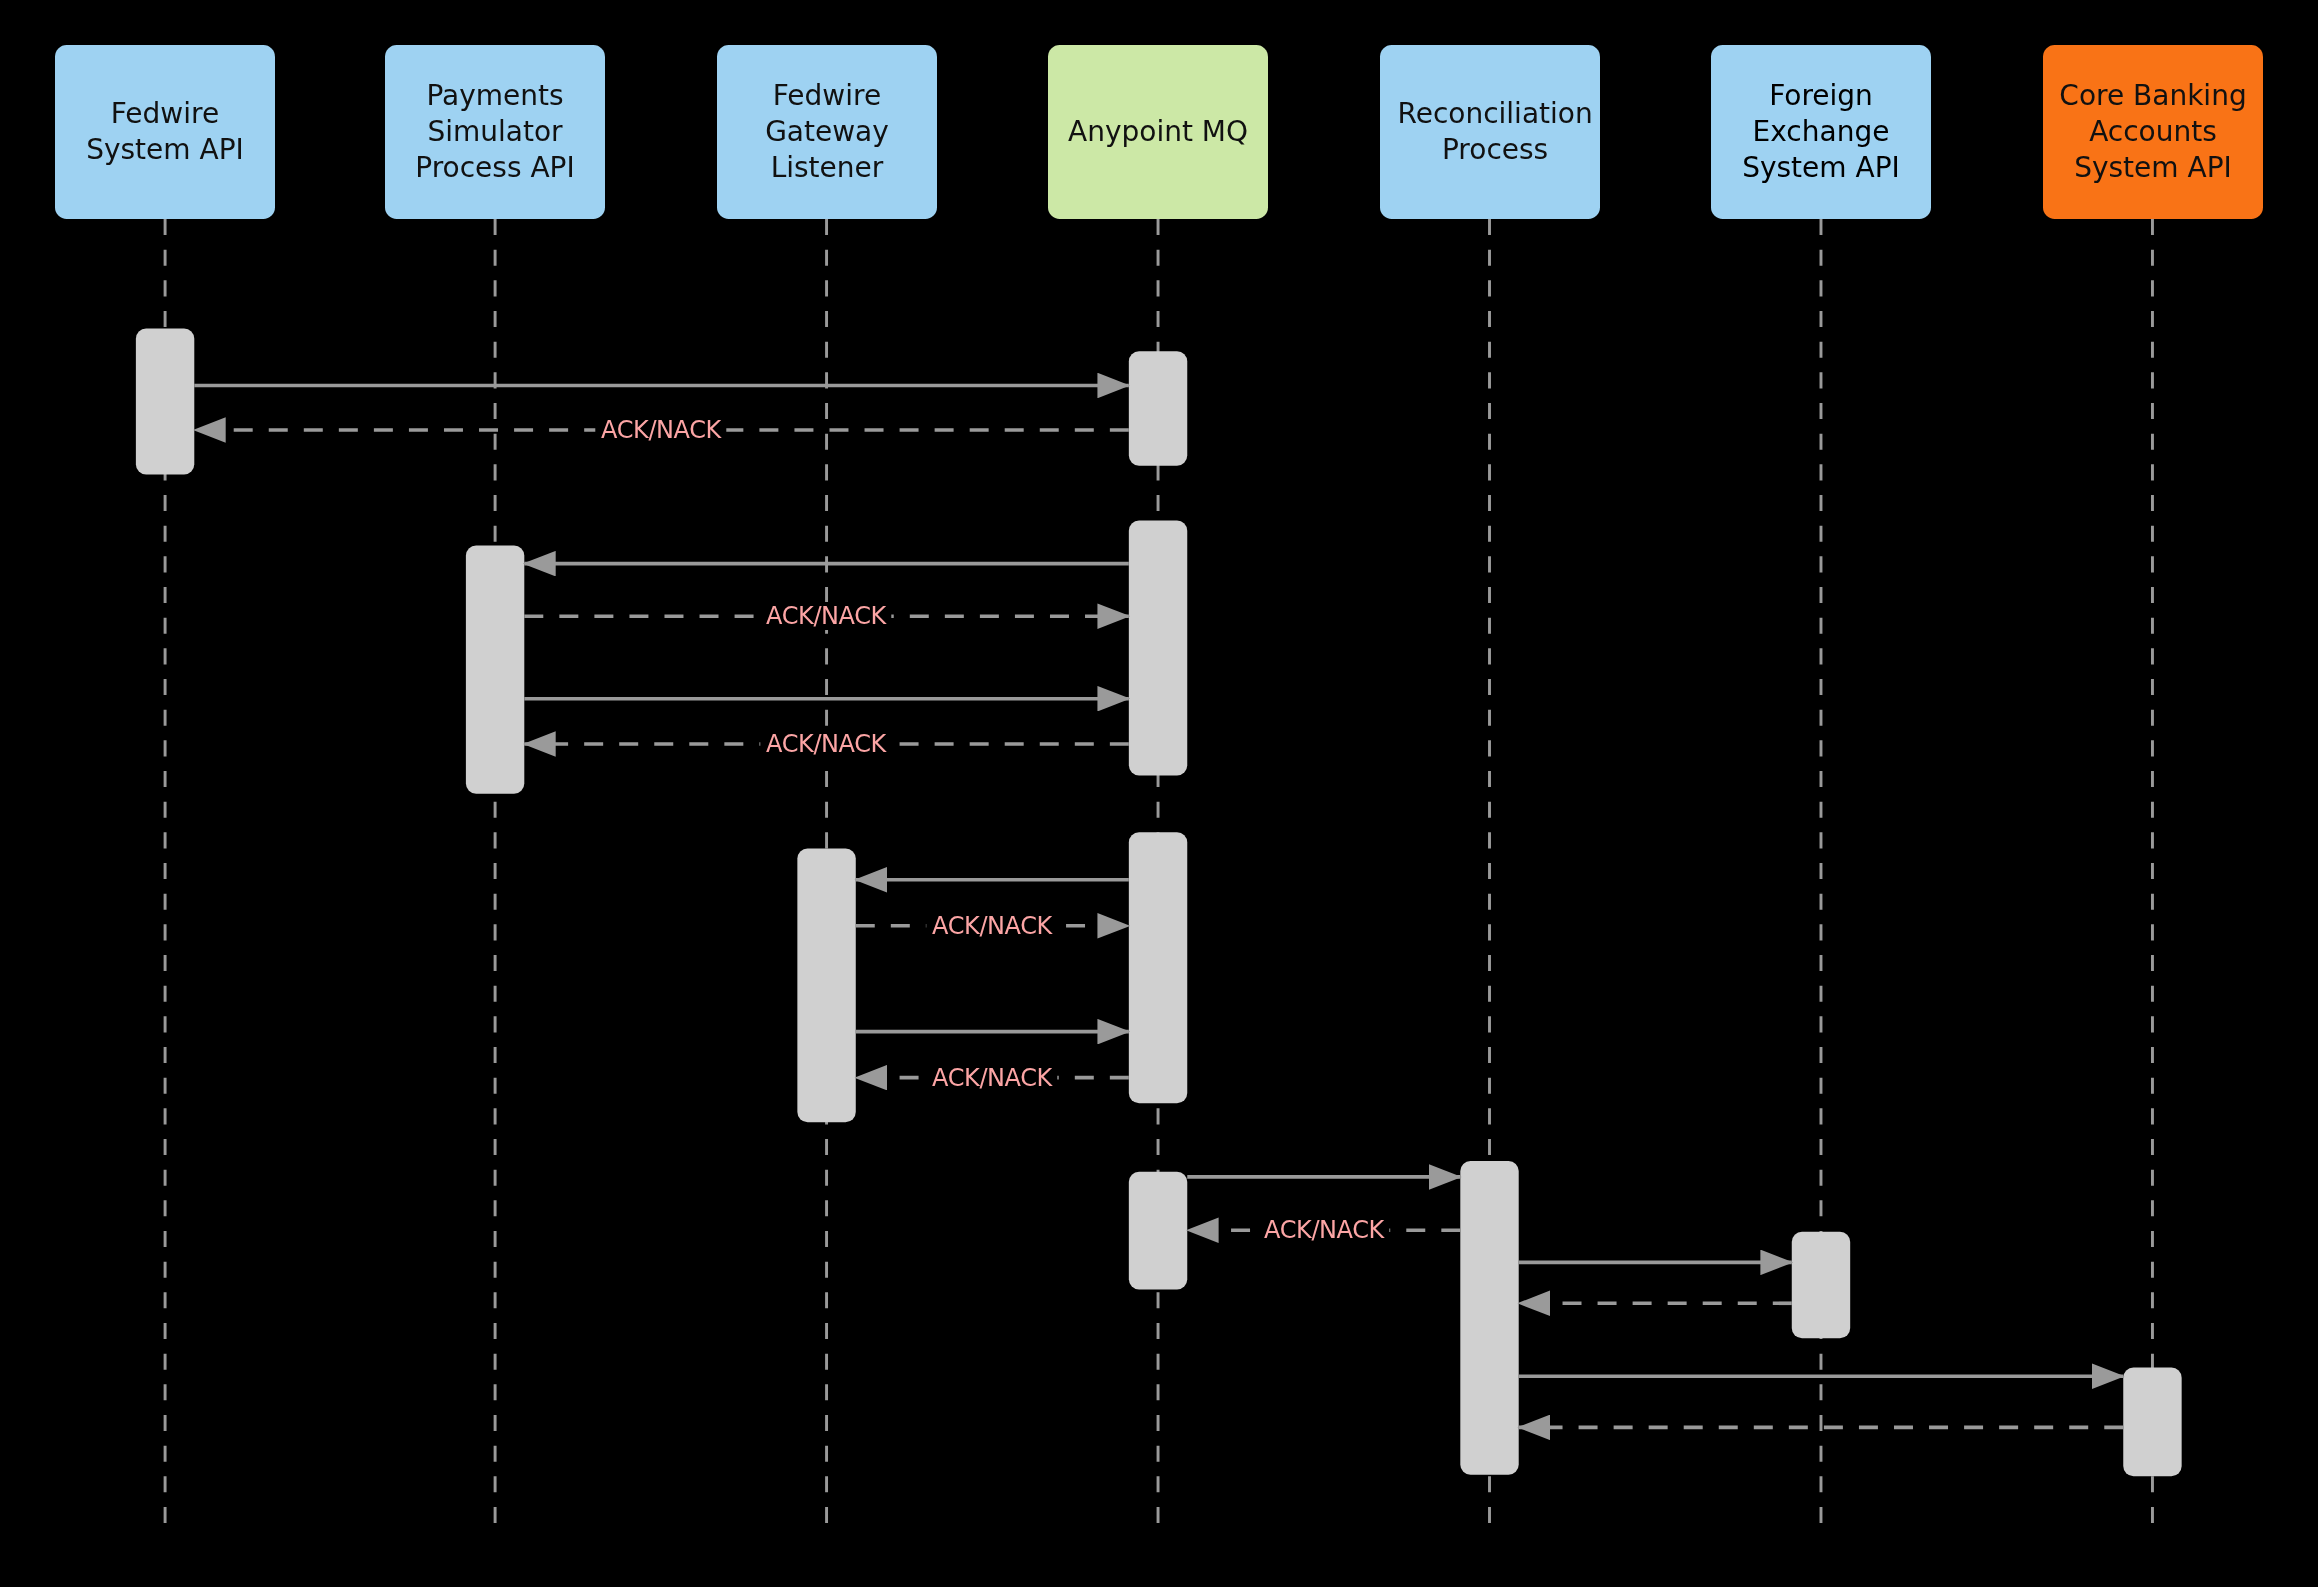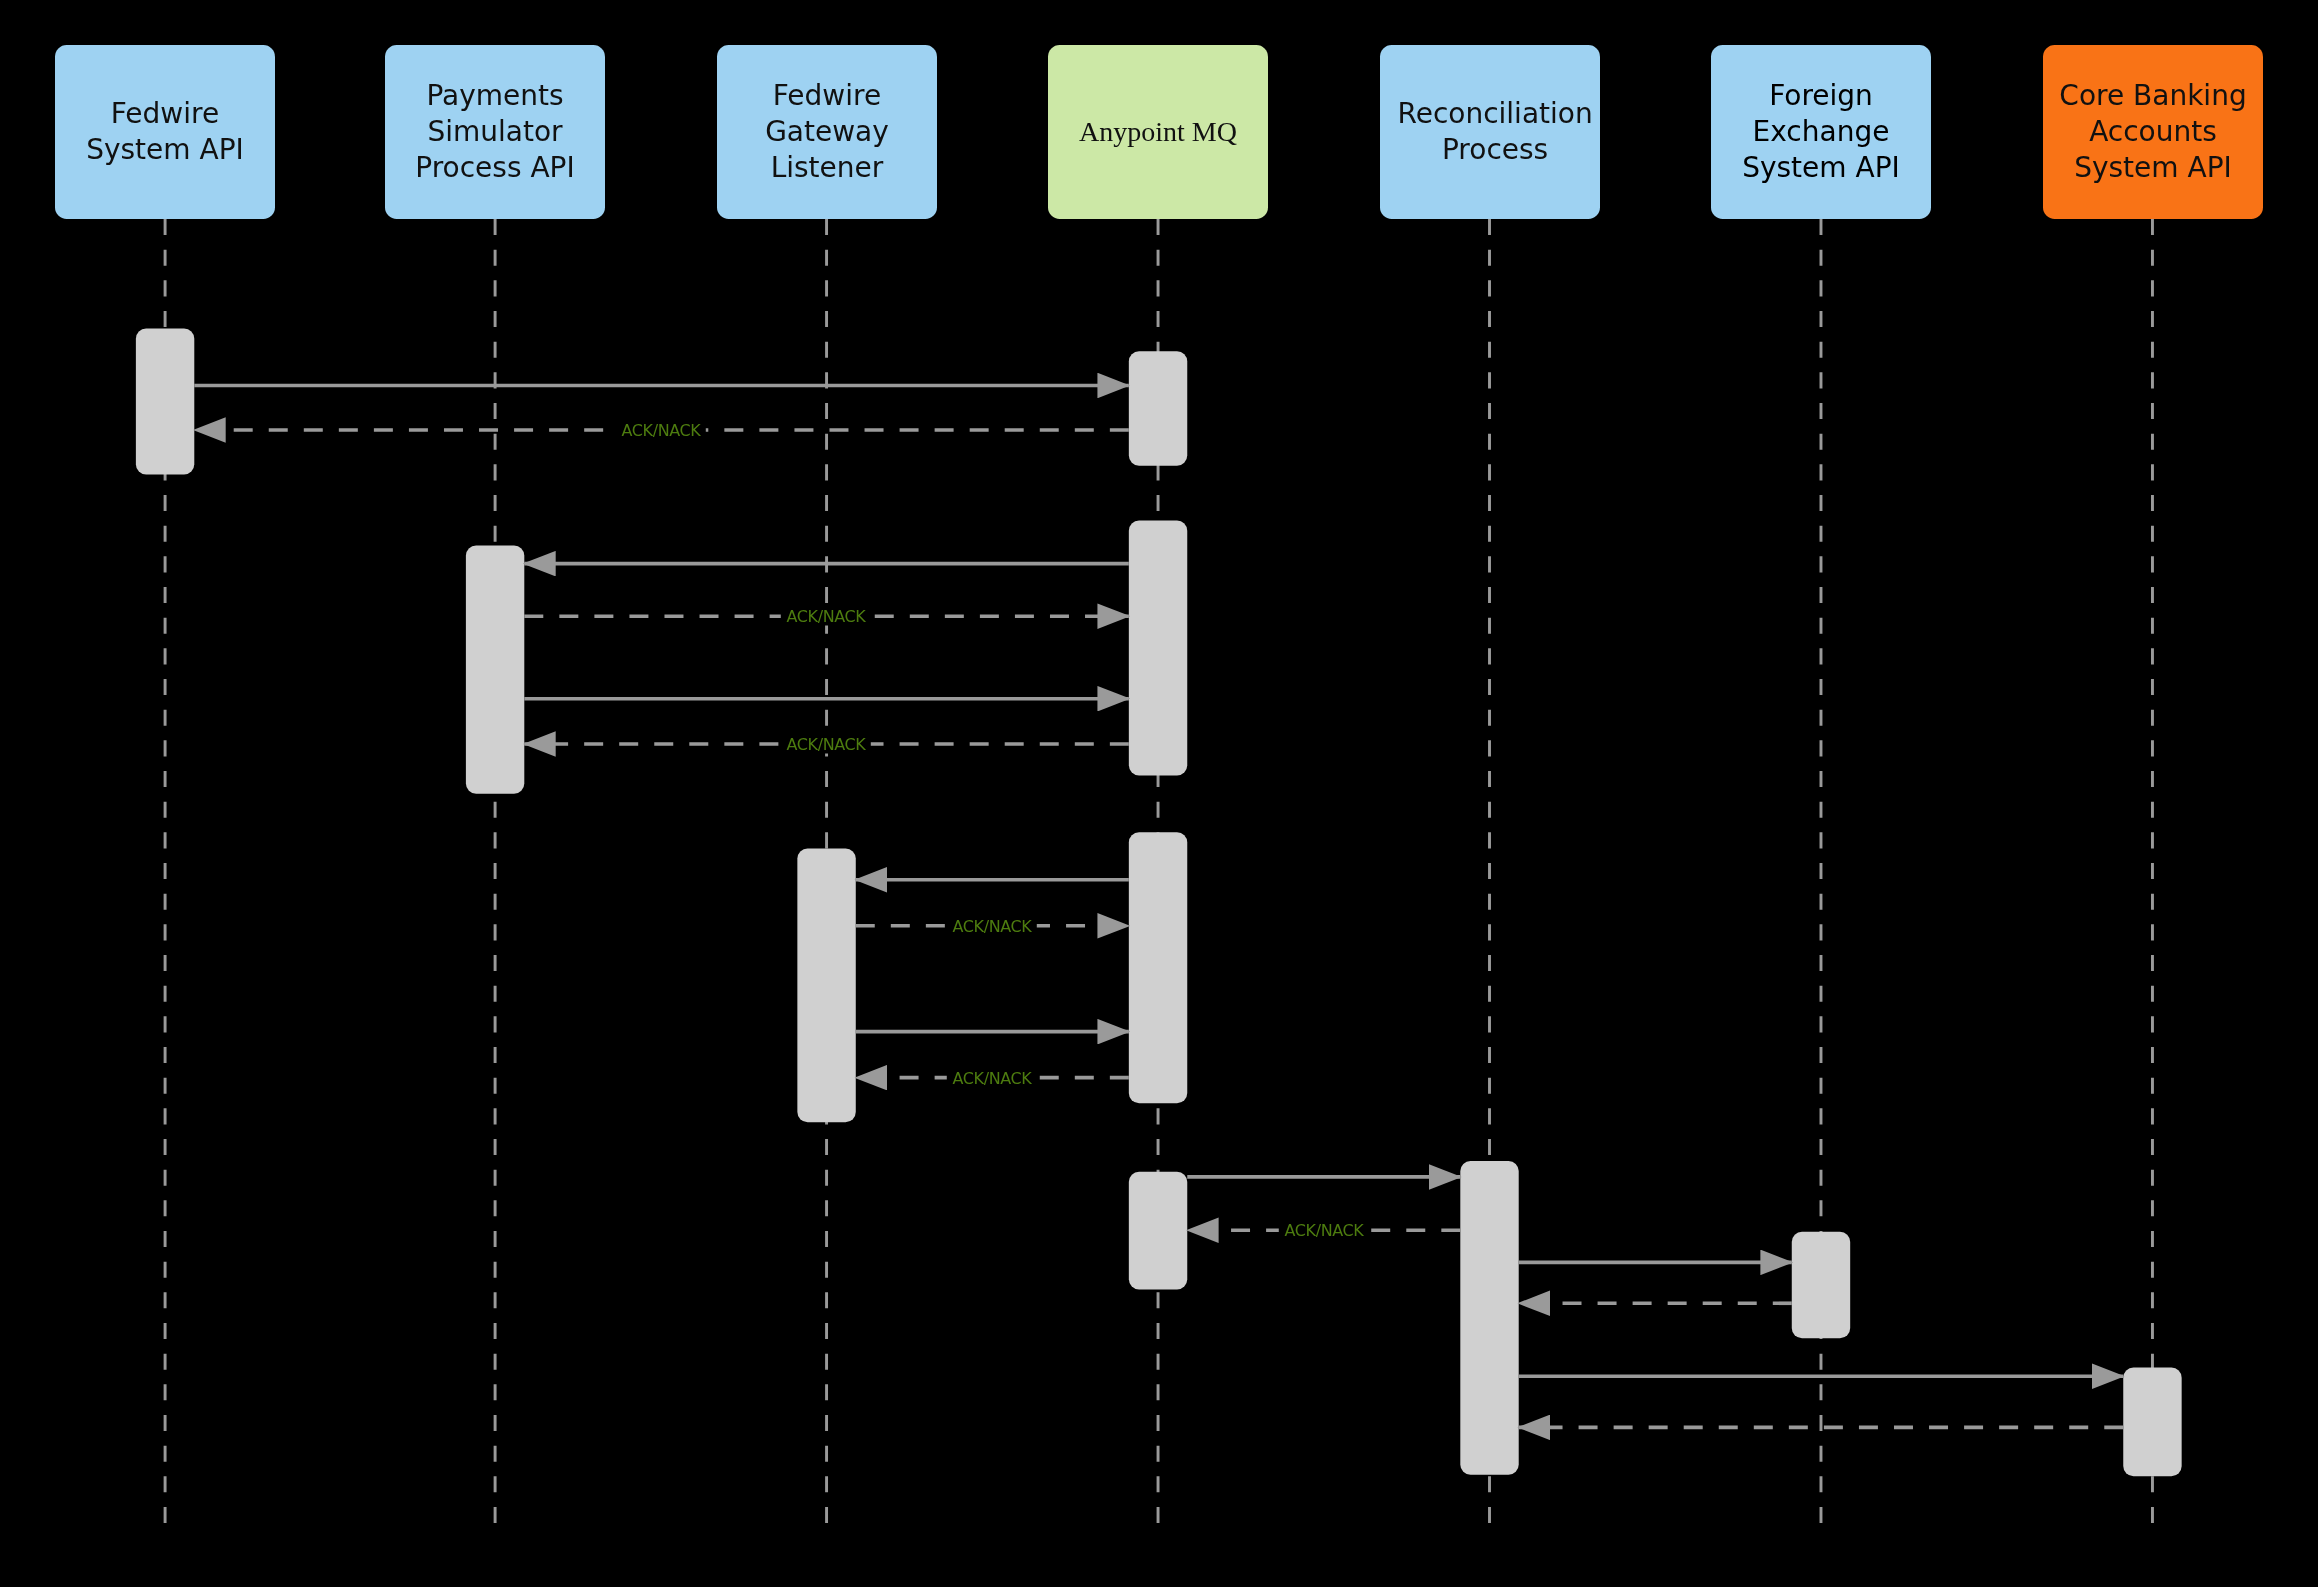--- a/index.html
+++ b/index.html
@@ -37,22 +37,22 @@
     color: #111111;
     font-size: 28px;
     line-height: 1.28;
     padding: 4.4px 7.3px;
     white-space: pre-line;
     font-family: "DejaVu Sans", "Liberation Sans", sans-serif;
   }
   .msg-label {
     position: absolute;
     transform: translate(-50%, -50%);
-    color: #4d7c0f;
-    font-size: 16px;
+    color: #fca5a5;
+    font-size: 24px;
     letter-spacing: -0.4px;
     background: #000000;
     padding: 0 5.8px;
     white-space: nowrap;
     font-family: "DejaVu Sans", "Liberation Sans", sans-serif;
   }
 </style>
 </head>
 <body>
 
@@ -107,21 +107,21 @@
 
   <div id="participants-layer">
       <div class="participant-box" style="left: 55px; top: 45px; width: 220px; height: 174px; background: rgb(158, 210, 242); color: rgb(17, 17, 17);"><span>Fedwire
 System API</span></div>
       <div class="participant-box" style="left: 385px; top: 45px; width: 220px; height: 174px; background: rgb(158, 210, 242); color: rgb(17, 17, 17);"><span>Payments
 Simulator
 Process API</span></div>
       <div class="participant-box" style="left: 717px; top: 45px; width: 220px; height: 174px; background: rgb(158, 210, 242); color: rgb(17, 17, 17);"><span>Fedwire
 Gateway
 Listener</span></div>
-      <div class="participant-box" style="left: 1048px; top: 45px; width: 220px; height: 174px; background: rgb(204, 232, 166); color: rgb(17, 17, 17); font-family: Liberation Serif, serif;"><span>Anypoint MQ</span></div>
+      <div class="participant-box" style="left: 1048px; top: 45px; width: 220px; height: 174px; background: rgb(204, 232, 166); color: rgb(17, 17, 17);"><span>Anypoint MQ</span></div>
       <div class="participant-box" style="left: 1380px; top: 45px; width: 220px; height: 174px; background: rgb(158, 210, 242); color: rgb(17, 17, 17); justify-content: flex-end;"><span>Reconciliation
 Process</span></div>
       <div class="participant-box" style="left: 1711px; top: 45px; width: 220px; height: 174px; background: rgb(158, 210, 242); color: #000000;"><span>Foreign
 Exchange
 System API</span></div>
       <div class="participant-box" style="left: 2043px; top: 45px; width: 220px; height: 174px; background: #f97316; color: rgb(17, 17, 17);"><span>Core Banking
 Accounts
 System API</span></div>
     </div>
   <div id="labels-layer">

